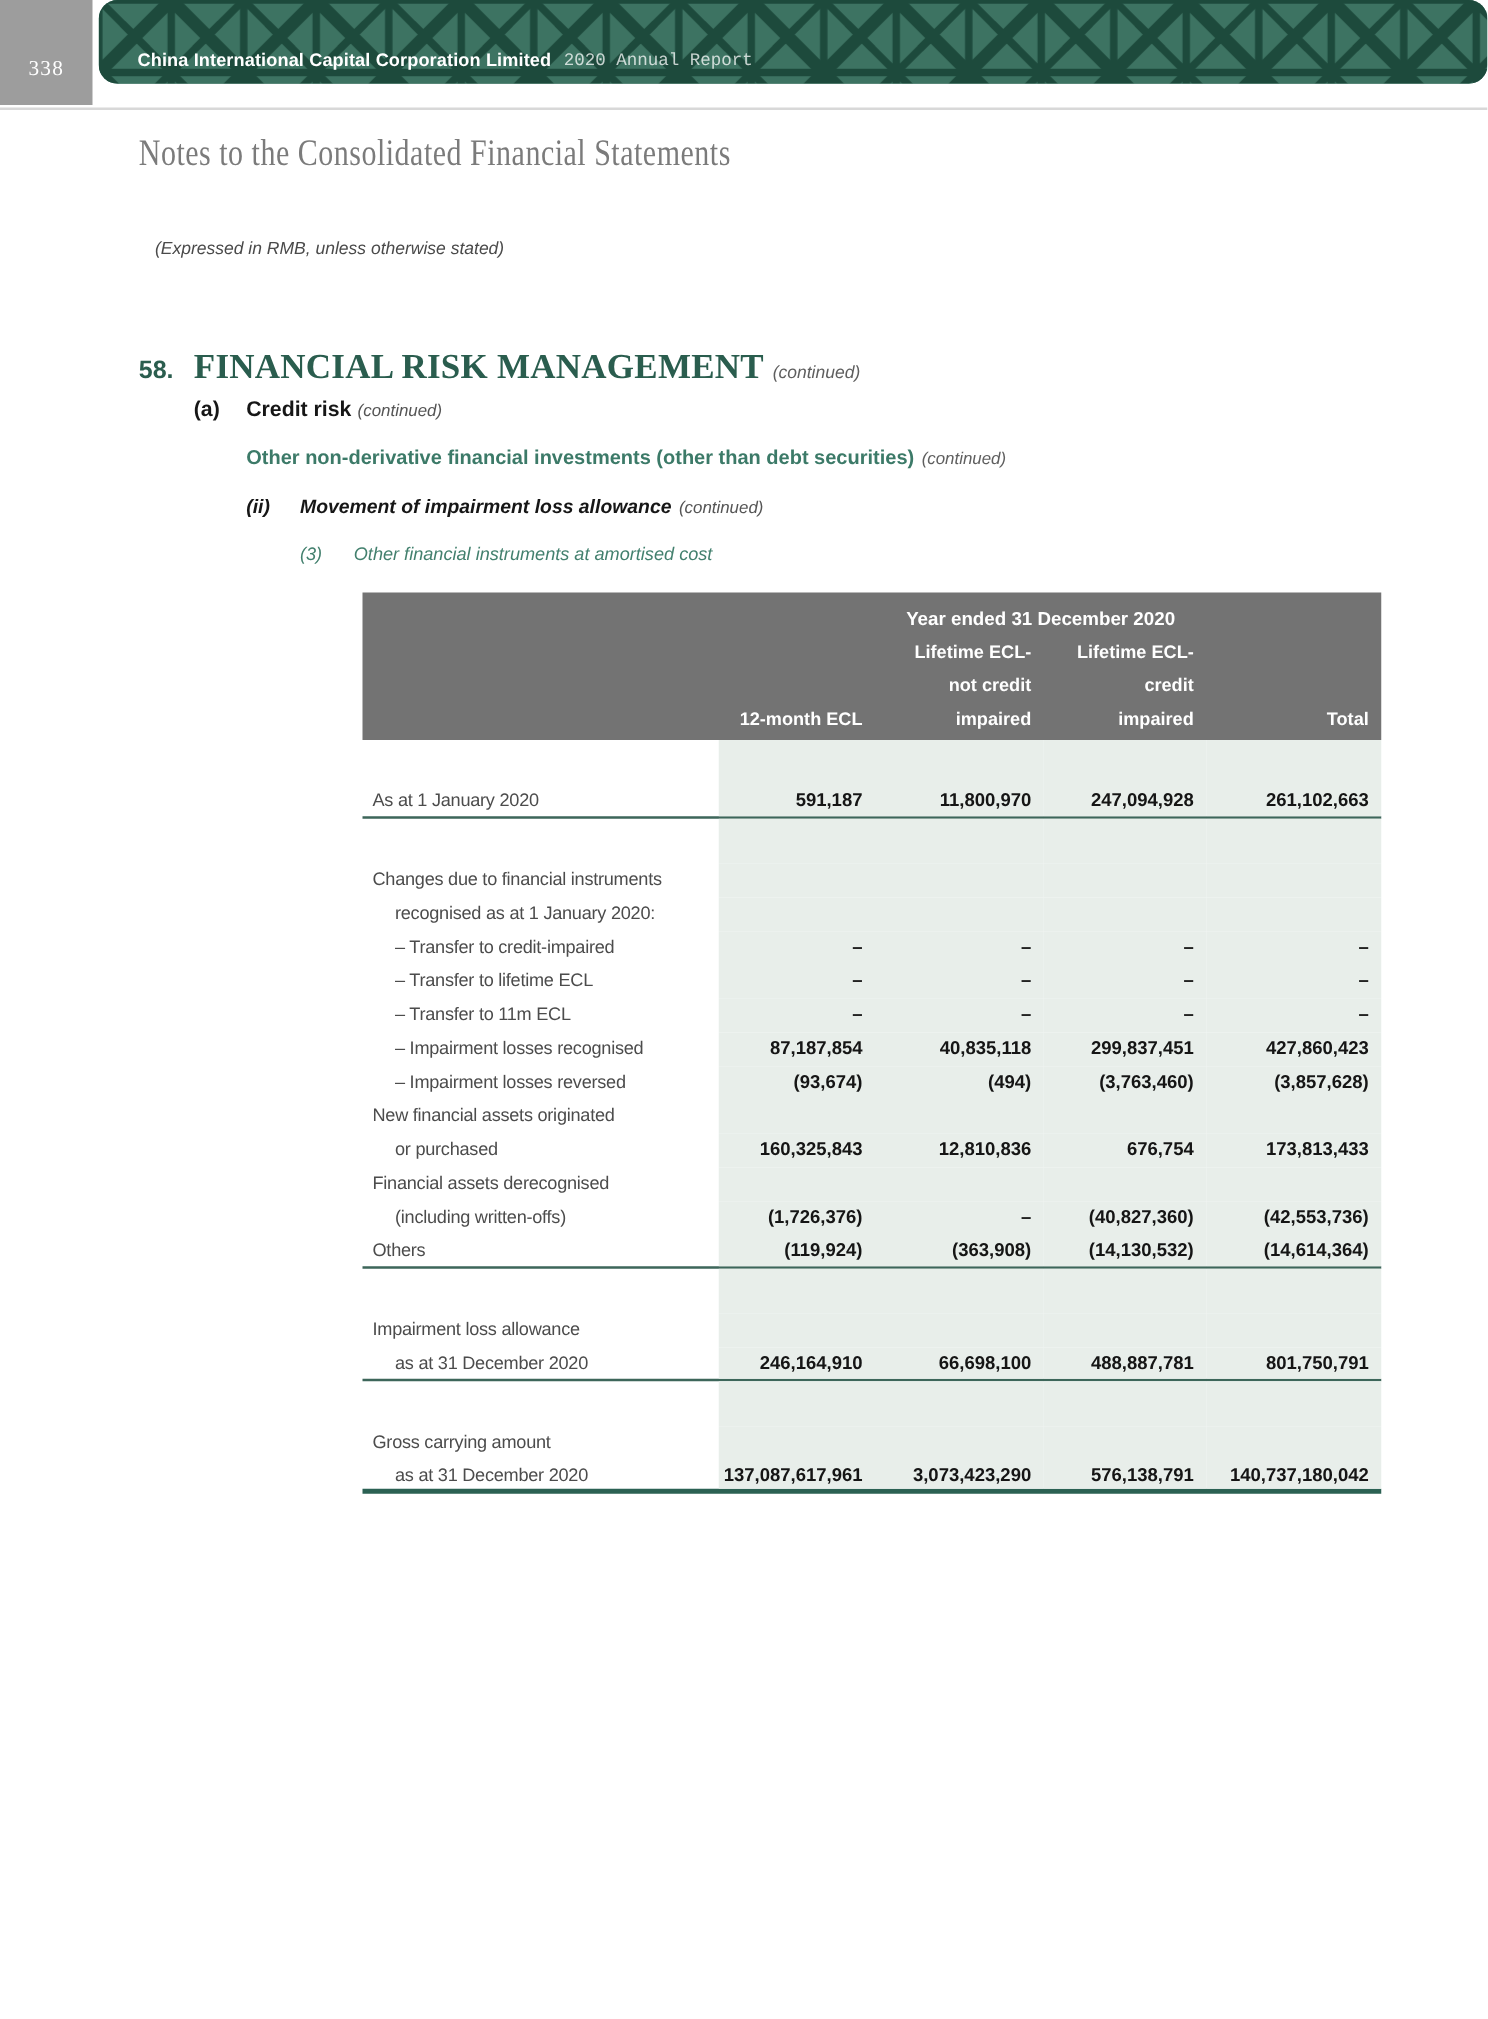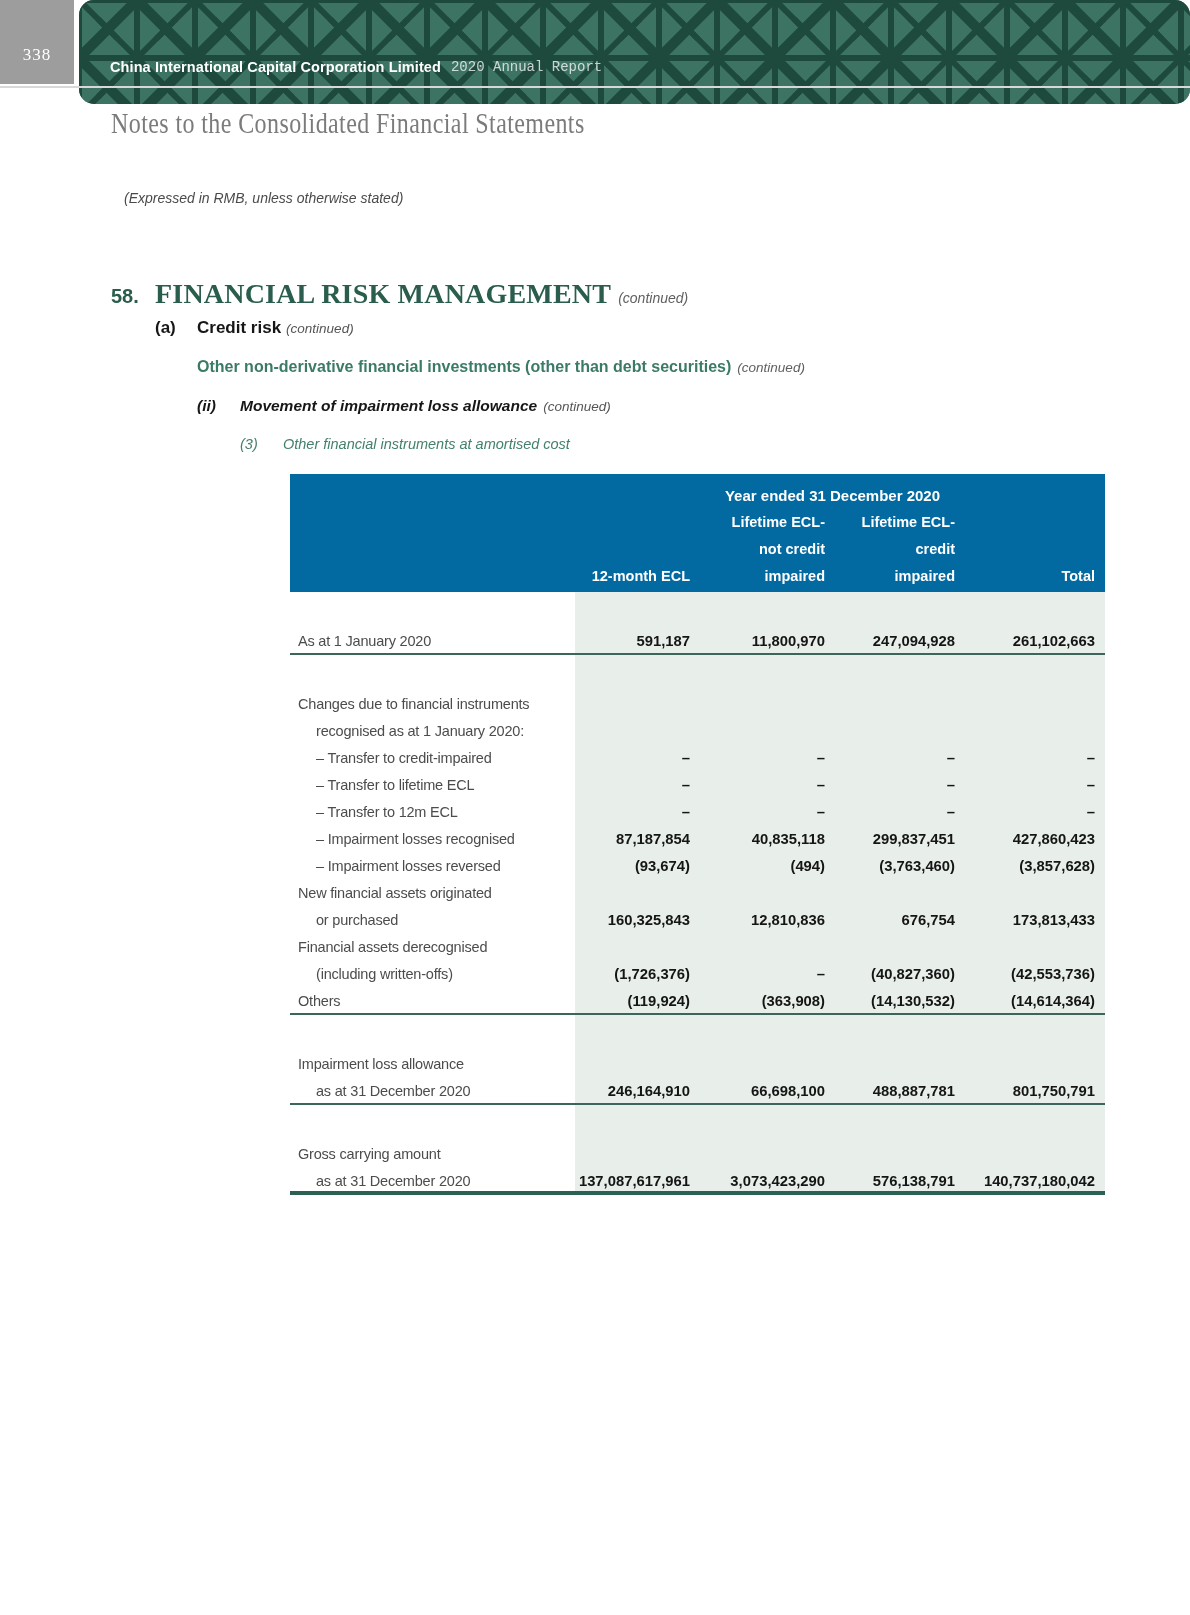--- a/index.html
+++ b/index.html
@@ -3,21 +3,21 @@
 <meta charset="utf-8">
 <style>
   * { box-sizing: border-box; }
   html,body { margin:0; padding:0; }
   body {
     width:1190px; height:1615px; position:relative; background:#ffffff;
     font-family:"Liberation Sans", sans-serif; overflow:hidden;
   }
 
   
-  .topbar { position:absolute; top:0; left:0; width:1190px; height:104px; display:flex; }
+  .topbar { position:absolute; top:0; left:0; width:1190px; height:67px; display:flex; }
   .pagenum-box {
     width:74px; height:84px; background:#9d9d9d; flex:0 0 74px;
     display:flex; align-items:center; justify-content:center;
   }
   .pagenum-box span {
     color:#ffffff; font-family:"Liberation Serif", serif; font-size:17px; letter-spacing:1px;
     padding-top:26px;
   }
   .banner { margin-left:5px; flex:1; position:relative; overflow:hidden; background:#3d7362;border-radius:15px; }
   .banner > svg { position:absolute; top:0; left:0; width:100%; height:100%; display:block; }
@@ -55,21 +55,21 @@
   .h-ii .lbl { display:inline-block; width:43px; font-size:15.5px; font-weight:700; color:#161616; }
   .h-ii .ttl { font-size:15.5px; font-weight:700; color:#161616; }
   .h-ii .cont { font-size:13.5px; font-weight:400; color:#555555; margin-left:6px; }
 
   .h-3 { position:absolute; top:436px; left:240px; white-space:nowrap; font-style:italic; font-size:14.5px; color:#43806e; }
   .h-3 .lbl { display:inline-block; width:43px; }
 
   
   .fin-table { position:absolute; top:474px; left:290px; width:815px; }
   .thead {
-    background:#0369a1; display:grid;
+    background:#737373; display:grid;
     grid-template-columns:285px 125px 135px 130px 140px;
     grid-auto-rows:27px; padding:8px 0 2px 0;
   }
   .hcell { color:#ffffff; font-weight:700; font-size:14.5px; text-align:right; padding-right:10px; line-height:27px; white-space:nowrap; }
   .hc-period { grid-column:3/5; grid-row:1; text-align:center; padding-right:0; font-size:15px; }
   .hc-c2a { grid-column:3; grid-row:2; }
   .hc-c3a { grid-column:4; grid-row:2; }
   .hc-c2b { grid-column:3; grid-row:3; }
   .hc-c3b { grid-column:4; grid-row:3; }
   .hc-c1c { grid-column:2; grid-row:4; }
@@ -206,21 +206,21 @@
           <div class="td num">–</div>
         </div>
         <div class="tr">
           <div class="td label ind">– Transfer to lifetime ECL</div>
           <div class="td num">–</div>
           <div class="td num">–</div>
           <div class="td num">–</div>
           <div class="td num">–</div>
         </div>
         <div class="tr">
-          <div class="td label ind">– Transfer to 12m ECL</div>
+          <div class="td label ind">– Transfer to 11m ECL</div>
           <div class="td num">–</div>
           <div class="td num">–</div>
           <div class="td num">–</div>
           <div class="td num">–</div>
         </div>
         <div class="tr">
           <div class="td label ind">– Impairment losses recognised</div>
           <div class="td num">87,187,854</div>
           <div class="td num">40,835,118</div>
           <div class="td num">299,837,451</div>

